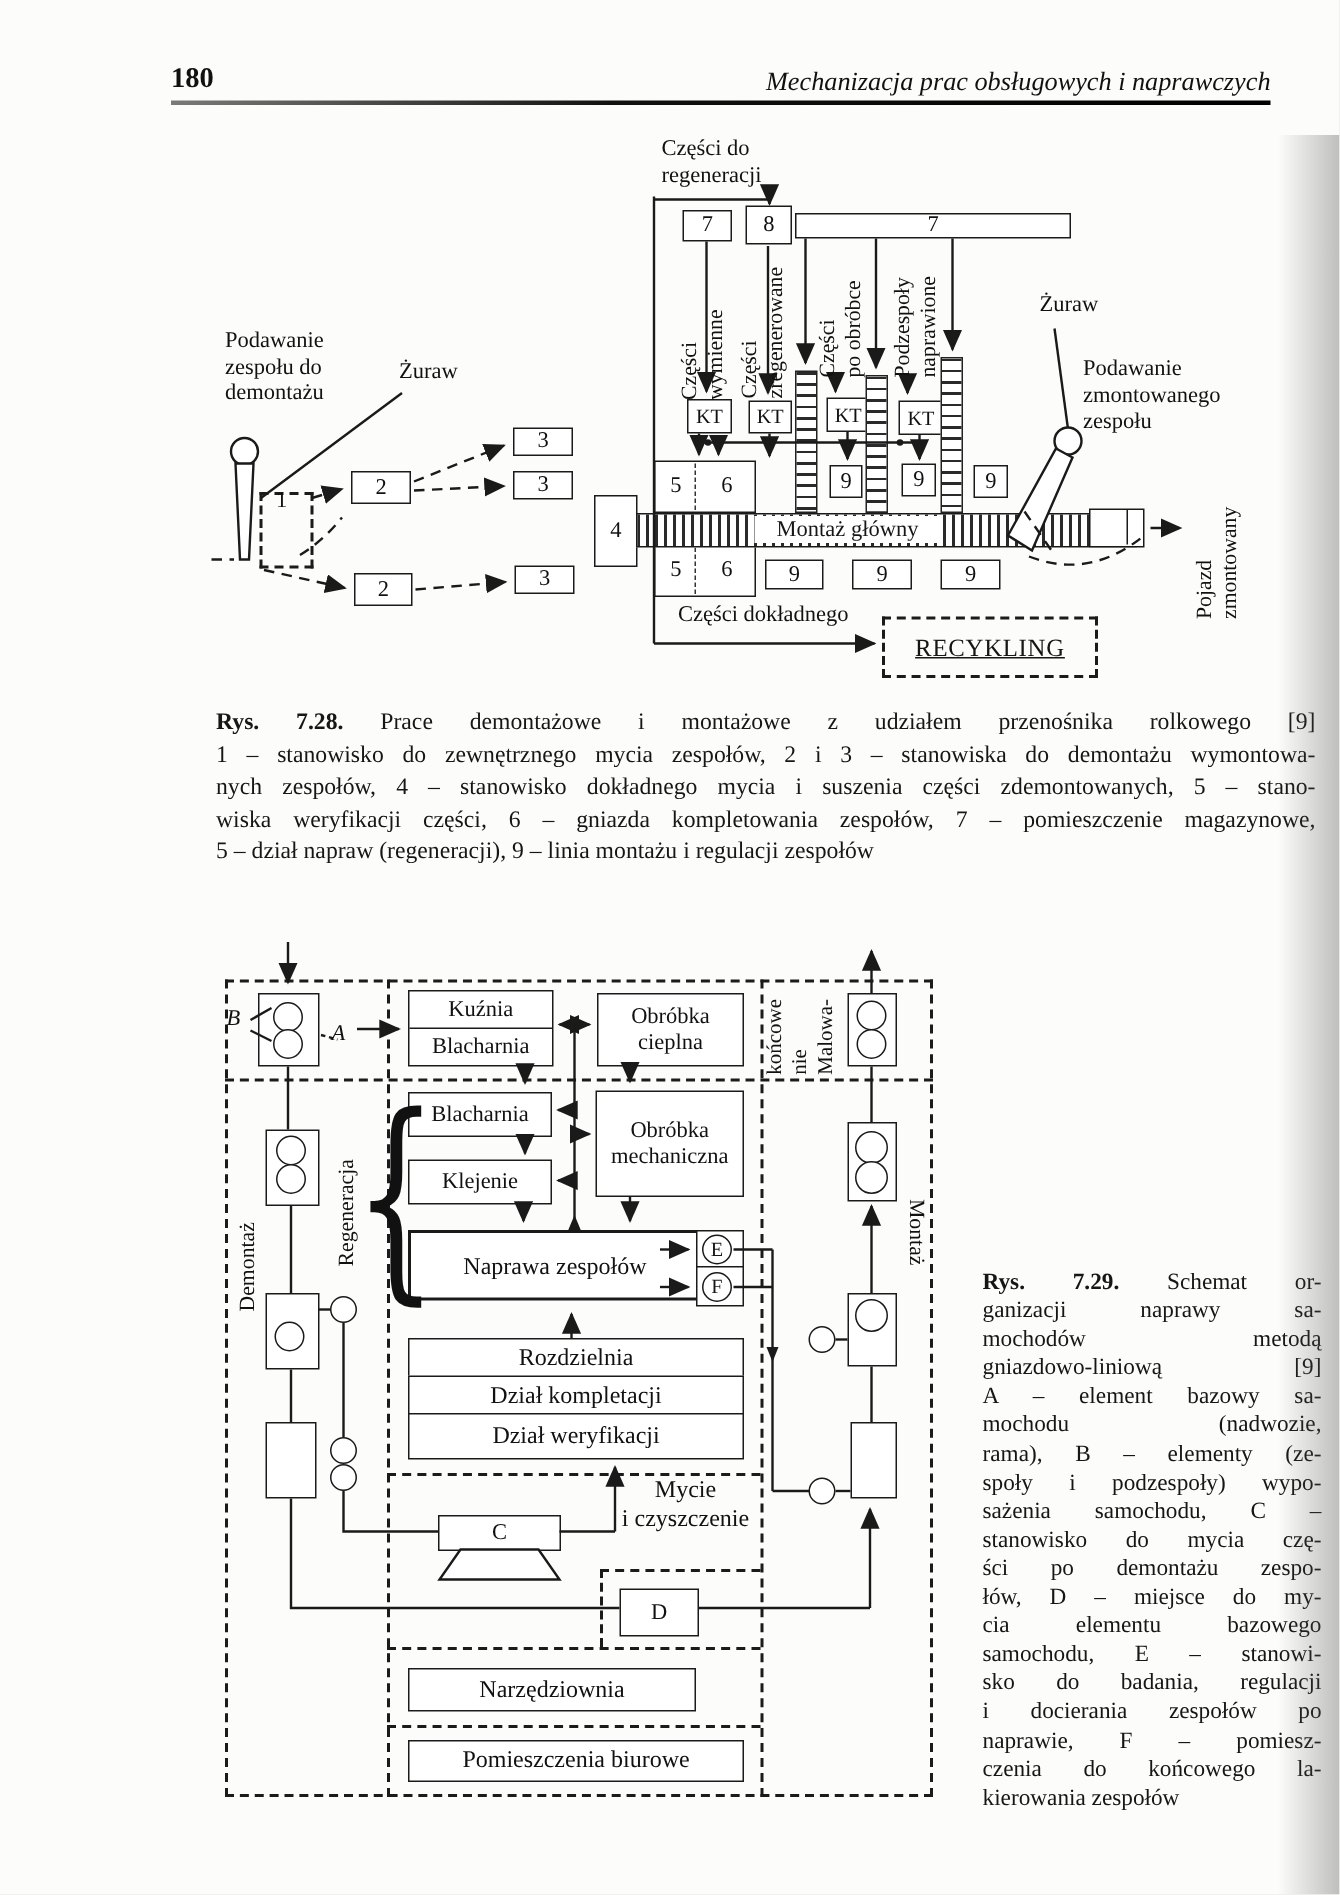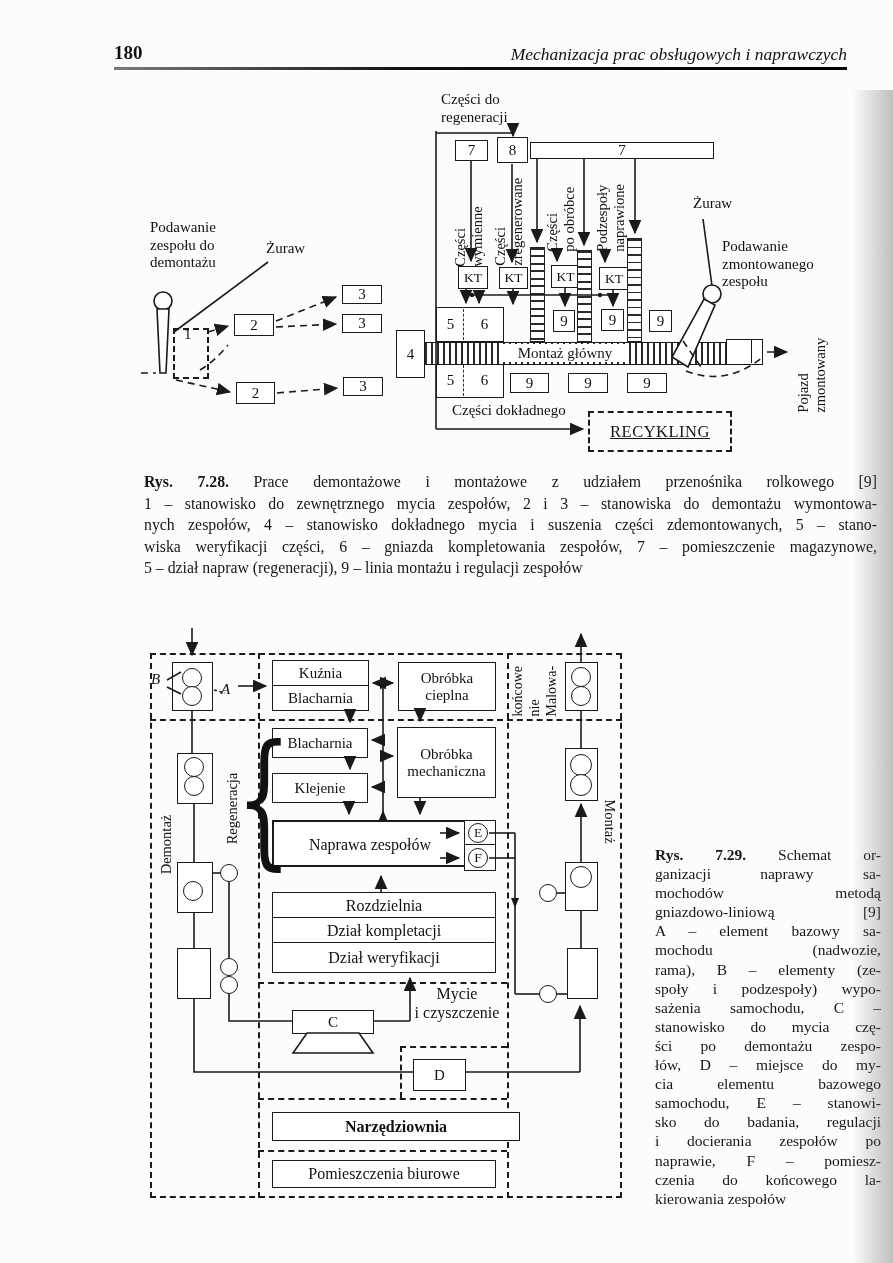--- a/index.html
+++ b/index.html
@@ -262,21 +262,21 @@
 
   <div class="box" style="left:272px;top:892px;width:224px;height:27px;font-size:16px;"><span>Rozdzielnia</span></div>
   <div class="box" style="left:272px;top:917px;width:224px;height:27px;font-size:16px;"><span>Dział kompletacji</span></div>
   <div class="box" style="left:272px;top:942px;width:224px;height:31px;font-size:16px;"><span>Dział weryfikacji</span></div>
 
   <div class="lab" style="left:408px;top:985px;width:98px;text-align:center;font-size:16px;">Mycie
 i czyszczenie</div>
 
   <div class="box" style="left:292px;top:1010px;width:82px;height:24px;"><span>C</span></div>
   <div class="box" style="left:413px;top:1059px;width:53px;height:32px;"><span>D</span></div>
-  <div class="box" style="left:272px;top:1112px;width:248px;height:29px;font-size:16px;font-weight:bold;"><span>Narzędziownia</span></div>
+  <div class="box" style="left:272px;top:1112px;width:192px;height:29px;font-size:16px;"><span>Narzędziownia</span></div>
   <div class="box" style="left:272px;top:1160px;width:224px;height:28px;font-size:16px;"><span>Pomieszczenia biurowe</span></div>
 
   <div class="box" style="left:565px;top:662px;width:33px;height:49px;"></div>
   <div class="box" style="left:565px;top:748px;width:33px;height:53px;"></div>
   <div class="box" style="left:565px;top:862px;width:33px;height:49px;"></div>
   <div class="box" style="left:567px;top:948px;width:31px;height:51px;"></div>
 
   <div class="vlab" style="left:502px;top:659px;width:64px;font-size:14px;line-height:17px;"><span>końcowe</span><br><span>nie</span><br><span>Malowa-</span></div>
   <div class="vlab vlab90" style="left:584px;top:817px;width:52px;">Montaż</div>
 

